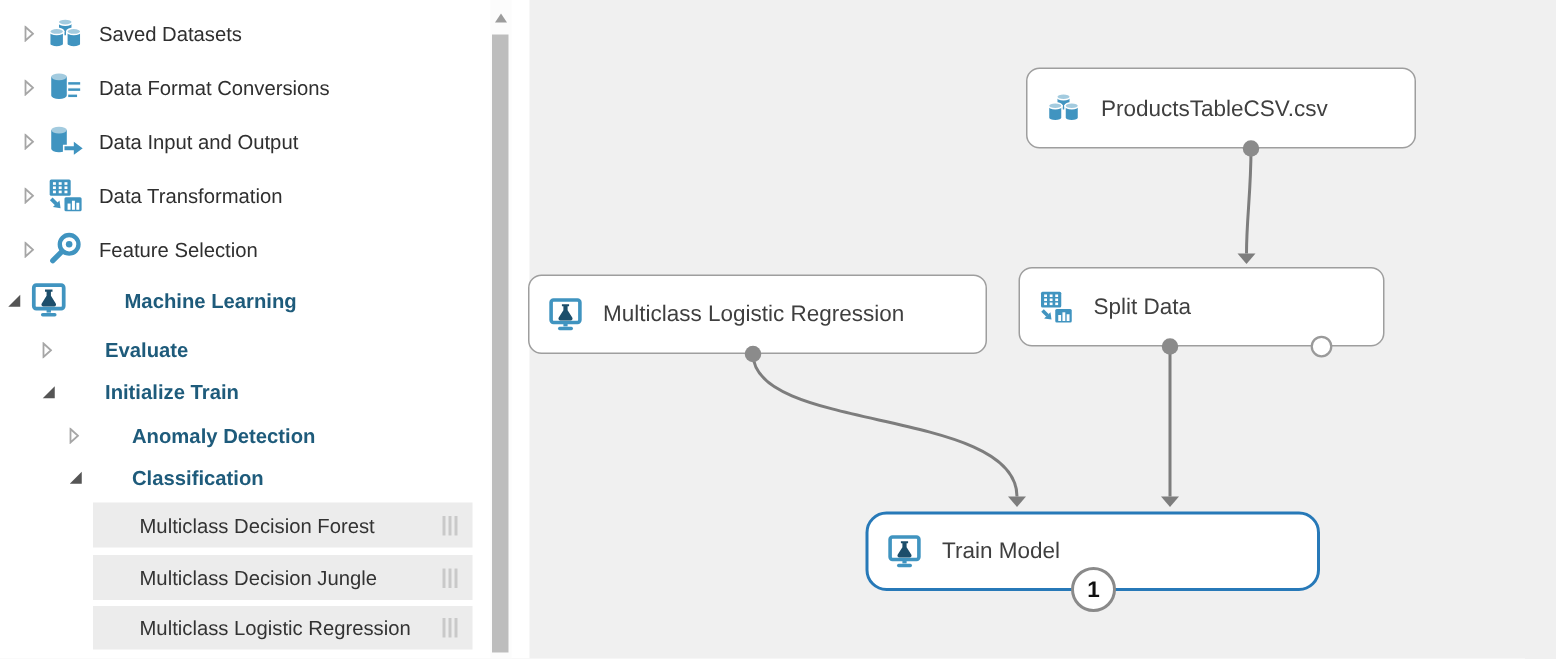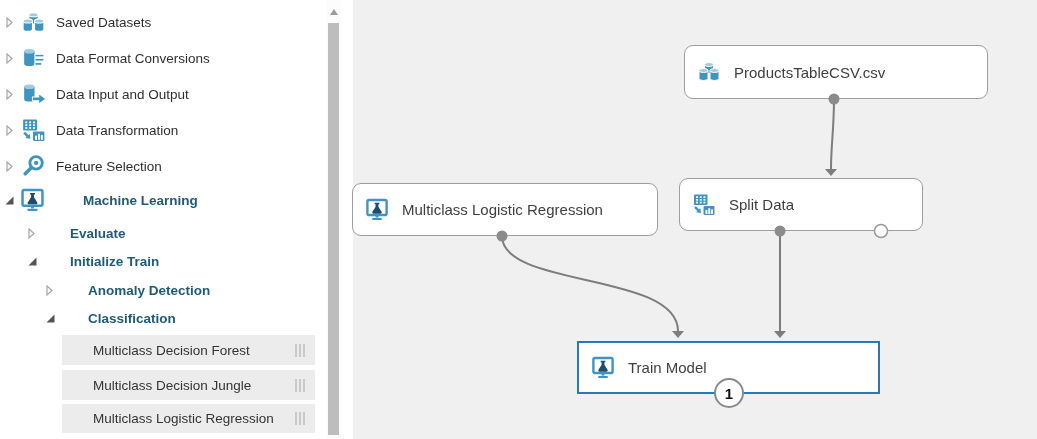--- a/index.html
+++ b/index.html
@@ -8,21 +8,21 @@
 
   .page { position:absolute; left:0; top:0; width:1037px; height:439px; }
 
   
   .sidebar { position:absolute; left:0; top:0; width:327px; height:439px; background:#fff; }
   .tree-row { position:absolute; height:28px; display:flex; align-items:center; cursor:pointer; }
   .tree-row .exp { width:14px; display:flex; align-items:center; justify-content:flex-start; flex:0 0 14px; }
   .tree-row .sicon { width:27px; height:27px; margin-right:9px; flex:0 0 27px; }
   .tree-row .lbl { font-size:13.5px; color:#2f2f2f; white-space:nowrap; }
   .tree-row.boldblue .lbl { color:#1e5b7b; font-weight:bold;margin-left:28px; }
-  .lvl0 { left:6px; }
+  .lvl0 { left:16px; }
   .lvlml { left:5px; }
   .lvl1 { left:28px;text-align:right; }
   .lvl1 .lbl { margin-left:8px; }
   .lvl2 { left:46px; }
   .lvl2 .lbl { margin-left:8px; }
 
   .palette-item { position:absolute; left:62px; width:253px; background:#ececec; display:flex; align-items:center; cursor:grab;padding-left:16px; }
   .palette-item .plbl { font-size:13.5px; color:#333; padding-left:15px; flex:1; white-space:nowrap; }
   .grip { display:flex; gap:2px; margin-right:10px; }
   .grip i { display:block; width:2px; height:13px; background:#c9c9c9; }
@@ -30,21 +30,21 @@
   
   .scrollbar { position:absolute; left:327px; top:0; width:14px; height:439px; background:#fcfcfc; }
   .sb-up { position:absolute; left:3px; top:9px; width:0; height:0; border-left:4.5px solid transparent; border-right:4.5px solid transparent; border-bottom:6px solid #9c9c9c; cursor:pointer; }
   .sb-thumb { position:absolute; left:1px; top:23px; width:11px; height:412px; background:#bdbdbd; cursor:pointer; }
 
   
   .canvas { position:absolute; left:353px; top:0; width:684px; height:439px; background:#f0f0f0; }
   .node { position:absolute; background:#fff; border:1px solid #9e9e9e; border-radius:9px; display:flex; align-items:center; padding-left:11px; z-index:1; cursor:pointer; }
   .node .nicon { width:26px; height:26px; flex:0 0 26px; margin-right:12px; }
   .node .nlbl { font-size:15px; color:#3f3f3f; white-space:nowrap; }
-  .node.selected { border:2px solid #2779b8; border-radius:0; }
+  .node.selected { border:2px solid #2779b8; border-radius:14px; }
   .edges { position:absolute; left:0; top:0; width:684px; height:439px; z-index:2; pointer-events:none; }
   .badge { position:absolute; left:361px; top:378px; width:30px; height:30px; border-radius:50%; background:#fff; border:2px solid #8a8a8a; display:flex; align-items:center; justify-content:center; font-size:15px; font-weight:bold; color:#111; z-index:3; }
 </style>
 </head>
 <body>
 
 <svg width="0" height="0" style="position:absolute" aria-hidden="true">
   <defs>
     <symbol id="sym-datasets" viewBox="0 0 26 26">
       <g stroke="#fff" stroke-width="1">
@@ -248,21 +248,21 @@
     </div>
   </div>
 
   <div class="scrollbar">
     <div class="sb-up"></div>
     <div class="sb-thumb"></div>
   </div>
 
   <div class="canvas">
 
-    <div class="node" style="left:331px;top:45px;width:304px;height:54px">
+    <div class="node" style="left:331px;top:45px;width:260px;height:54px">
       <svg class="nicon">
           <use href="#sym-datasets"></use>
         </svg>
       <span class="nlbl">ProductsTableCSV.csv</span>
     </div>
 
     <div class="node" style="left:326px;top:178px;width:244px;height:53px">
       <svg class="nicon">
           <use href="#sym-split"></use>
         </svg>

